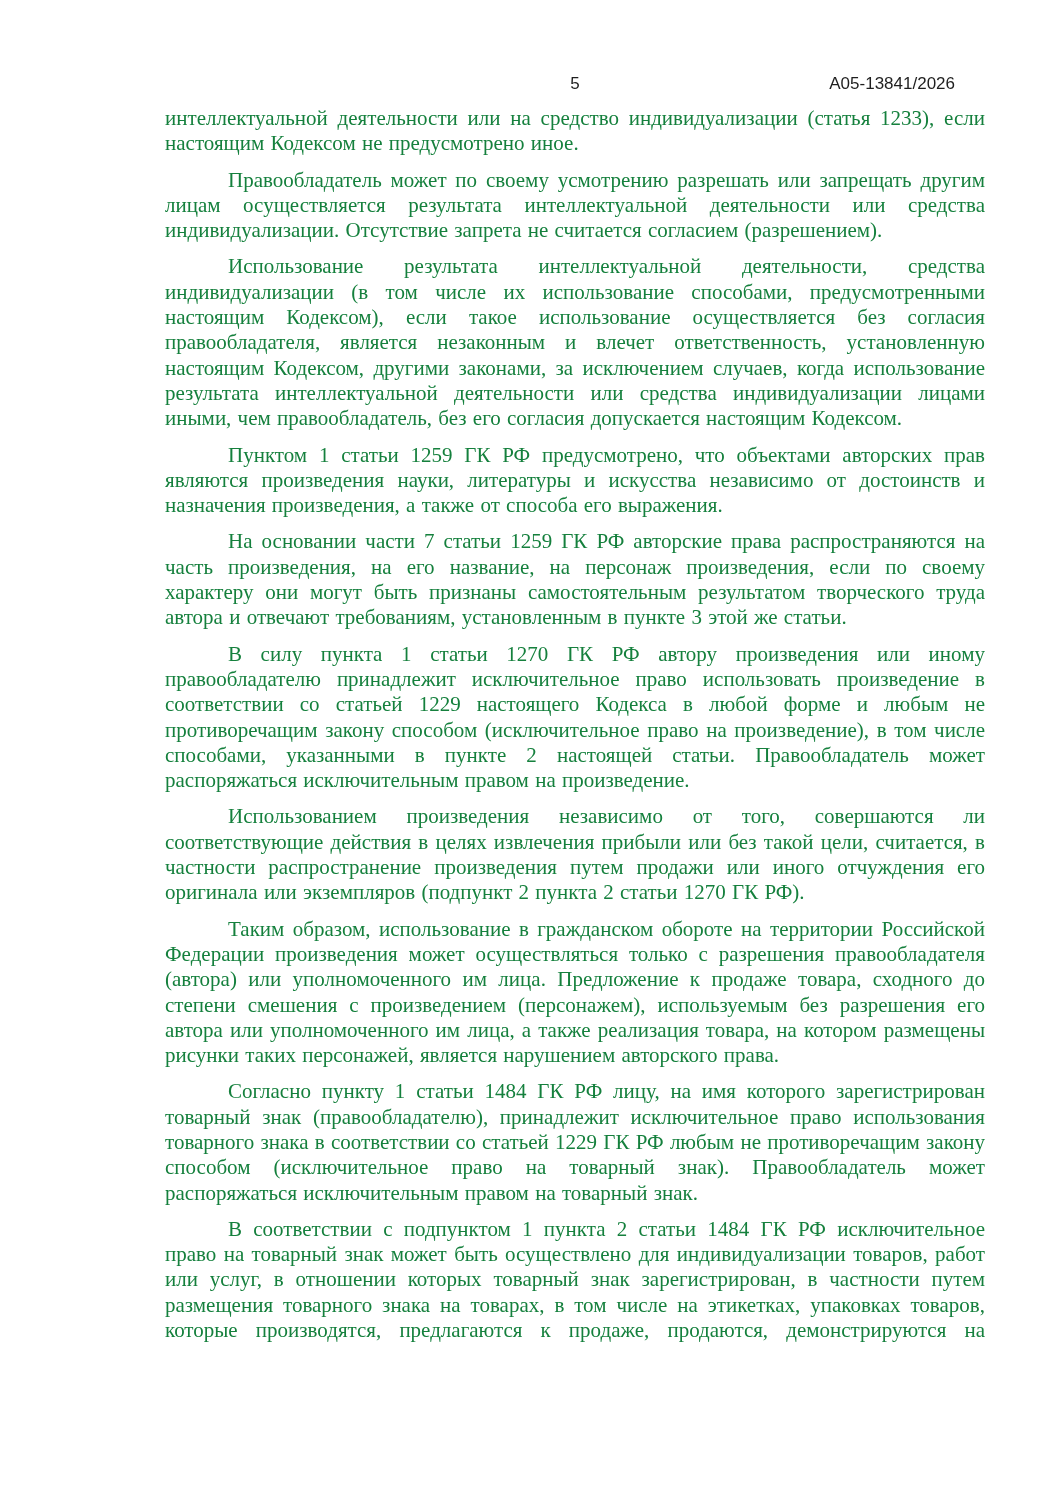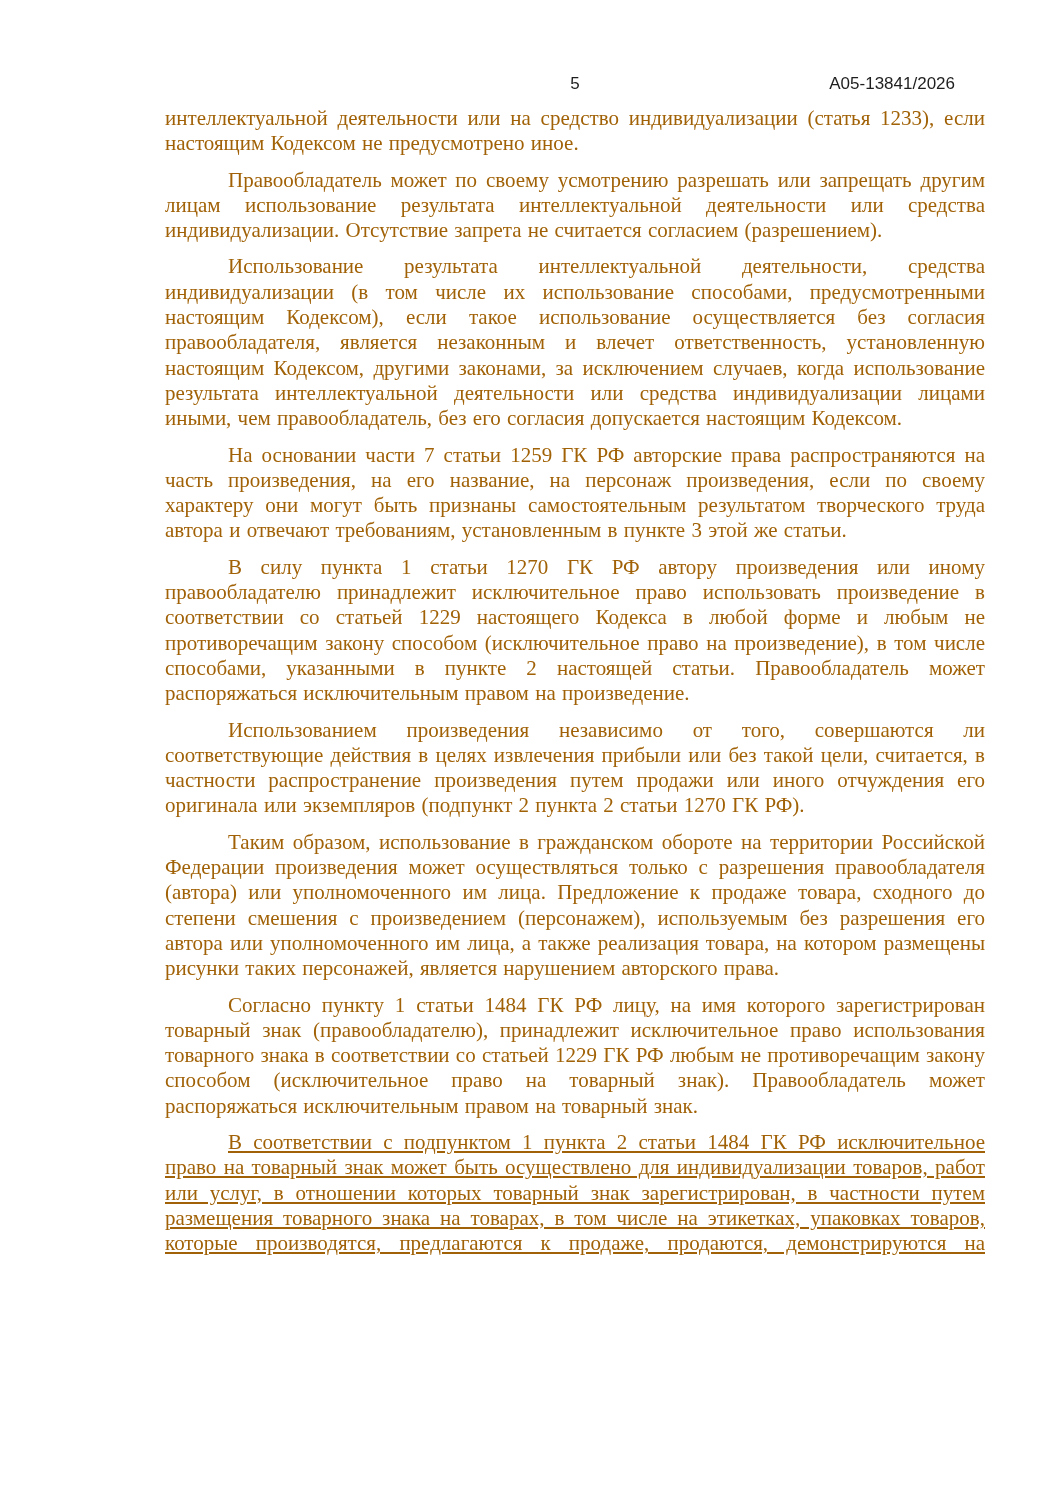--- a/index.html
+++ b/index.html
@@ -38,49 +38,49 @@
     white-space: nowrap;
   }
   .content {
     position: absolute;
     top: 106px;
     left: 165px;
     width: 820px;
     font-family: "Liberation Serif", serif;
     font-size: 21px;
     line-height: 25.3px;
-    color: #a16207;
+    color: #15803d;
   }
   .content p {
     margin: 0 0 11px 0;
     text-indent: 63px;
     text-align: justify;
     word-spacing: 1px;
   }
   .content p:first-child {
     text-indent: 0;
   }
   
   .content p:last-child {
     text-align-last: justify;
-    text-decoration: underline;
   }
 </style>
 </head>
 <body>
 
 <div class="page">
   <div class="header">
     <span class="page-num">5</span>
     <span class="case-num">А05-13841/2026</span>
   </div>
   <div class="content">
       <p>интеллектуальной деятельности или на средство индивидуализации (статья 1233), если настоящим Кодексом не предусмотрено иное.</p>
-      <p>Правообладатель может по своему усмотрению разрешать или запрещать другим лицам использование результата интеллектуальной деятельности или средства индивидуализации. Отсутствие запрета не считается согласием (разрешением).</p>
+      <p>Правообладатель может по своему усмотрению разрешать или запрещать другим лицам осуществляется результата интеллектуальной деятельности или средства индивидуализации. Отсутствие запрета не считается согласием (разрешением).</p>
       <p>Использование результата интеллектуальной деятельности, средства индивидуализации (в том числе их использование способами, предусмотренными настоящим Кодексом), если такое использование осуществляется без согласия правообладателя, является незаконным и влечет ответственность, установленную настоящим Кодексом, другими законами, за исключением случаев, когда использование результата интеллектуальной деятельности или средства индивидуализации лицами иными, чем правообладатель, без его согласия допускается настоящим Кодексом.</p>
+      <p>Пунктом 1 статьи 1259 ГК РФ предусмотрено, что объектами авторских прав являются произведения науки, литературы и искусства независимо от достоинств и назначения произведения, а также от способа его выражения.</p>
       <p>На основании части 7 статьи 1259 ГК РФ авторские права распространяются на часть произведения, на его название, на персонаж произведения, если по своему характеру они могут быть признаны самостоятельным результатом творческого труда автора и отвечают требованиям, установленным в пункте 3 этой же статьи.</p>
       <p>В силу пункта 1 статьи 1270 ГК РФ автору произведения или иному правообладателю принадлежит исключительное право использовать произведение в соответствии со статьей 1229 настоящего Кодекса в любой форме и любым не противоречащим закону способом (исключительное право на произведение), в том числе способами, указанными в пункте 2 настоящей статьи. Правообладатель может распоряжаться исключительным правом на произведение.</p>
       <p>Использованием произведения независимо от того, совершаются ли соответствующие действия в целях извлечения прибыли или без такой цели, считается, в частности распространение произведения путем продажи или иного отчуждения его оригинала или экземпляров (подпункт 2 пункта 2 статьи 1270 ГК РФ).</p>
       <p>Таким образом, использование в гражданском обороте на территории Российской Федерации произведения может осуществляться только с разрешения правообладателя (автора) или уполномоченного им лица. Предложение к продаже товара, сходного до степени смешения с произведением (персонажем), используемым без разрешения его автора или уполномоченного им лица, а также реализация товара, на котором размещены рисунки таких персонажей, является нарушением авторского права.</p>
       <p>Согласно пункту 1 статьи 1484 ГК РФ лицу, на имя которого зарегистрирован товарный знак (правообладателю), принадлежит исключительное право использования товарного знака в соответствии со статьей 1229 ГК РФ любым не противоречащим закону способом (исключительное право на товарный знак). Правообладатель может распоряжаться исключительным правом на товарный знак.</p>
       <p>В соответствии с подпунктом 1 пункта 2 статьи 1484 ГК РФ исключительное право на товарный знак может быть осуществлено для индивидуализации товаров, работ или услуг, в отношении которых товарный знак зарегистрирован, в частности путем размещения товарного знака на товарах, в том числе на этикетках, упаковках товаров, которые производятся, предлагаются к продаже, продаются, демонстрируются на</p>
     </div>
 </div>
 
 </body></html>

